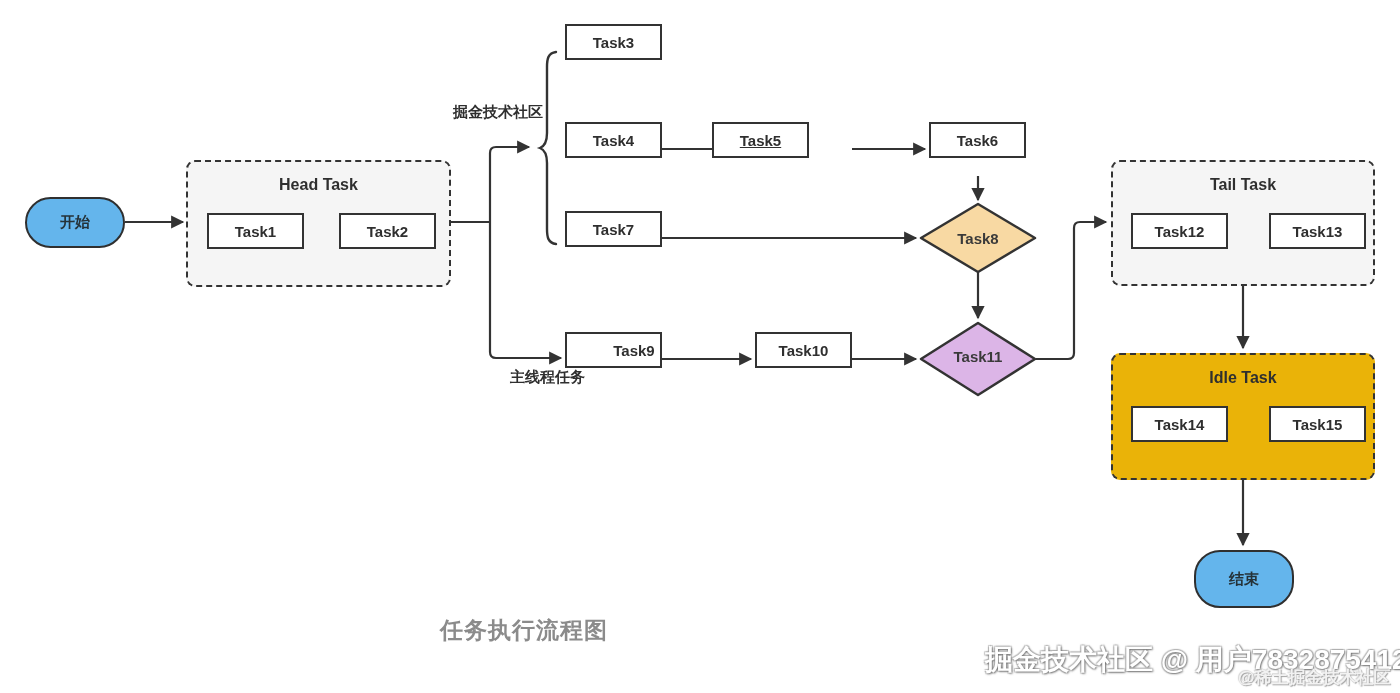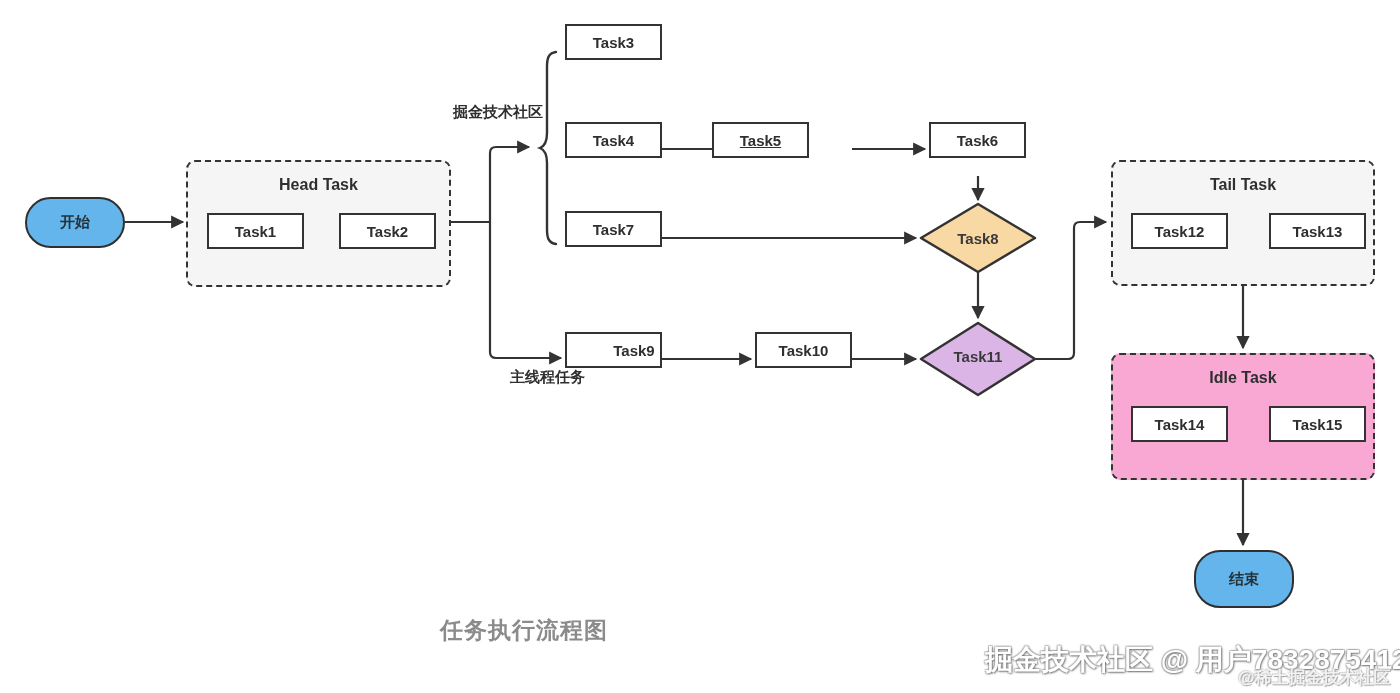--- a/index.html
+++ b/index.html
@@ -110,21 +110,21 @@
   <div class="group" style="left: 1111px; top: 160px; width: 264px; height: 126px; background: rgb(245, 245, 245);">
     <div class="group-title">Tail Task</div>
     <div class="box" style="left:18px;top:51px;">
       <span>Task12</span>
     </div>
     <div class="box" style="left:156px;top:51px;">
       <span>Task13</span>
     </div>
   </div>
 
-  <div class="group" style="left: 1111px; top: 353px; width: 264px; height: 127px; background: #f9a8d4;">
+  <div class="group" style="left: 1111px; top: 353px; width: 264px; height: 127px; background: #eab308;">
     <div class="group-title">Idle Task</div>
     <div class="box" style="left:18px;top:51px;">
       <span>Task14</span>
     </div>
     <div class="box" style="left:156px;top:51px;">
       <span>Task15</span>
     </div>
   </div>
 
   <div class="box" style="left:565px;top:24px;">

